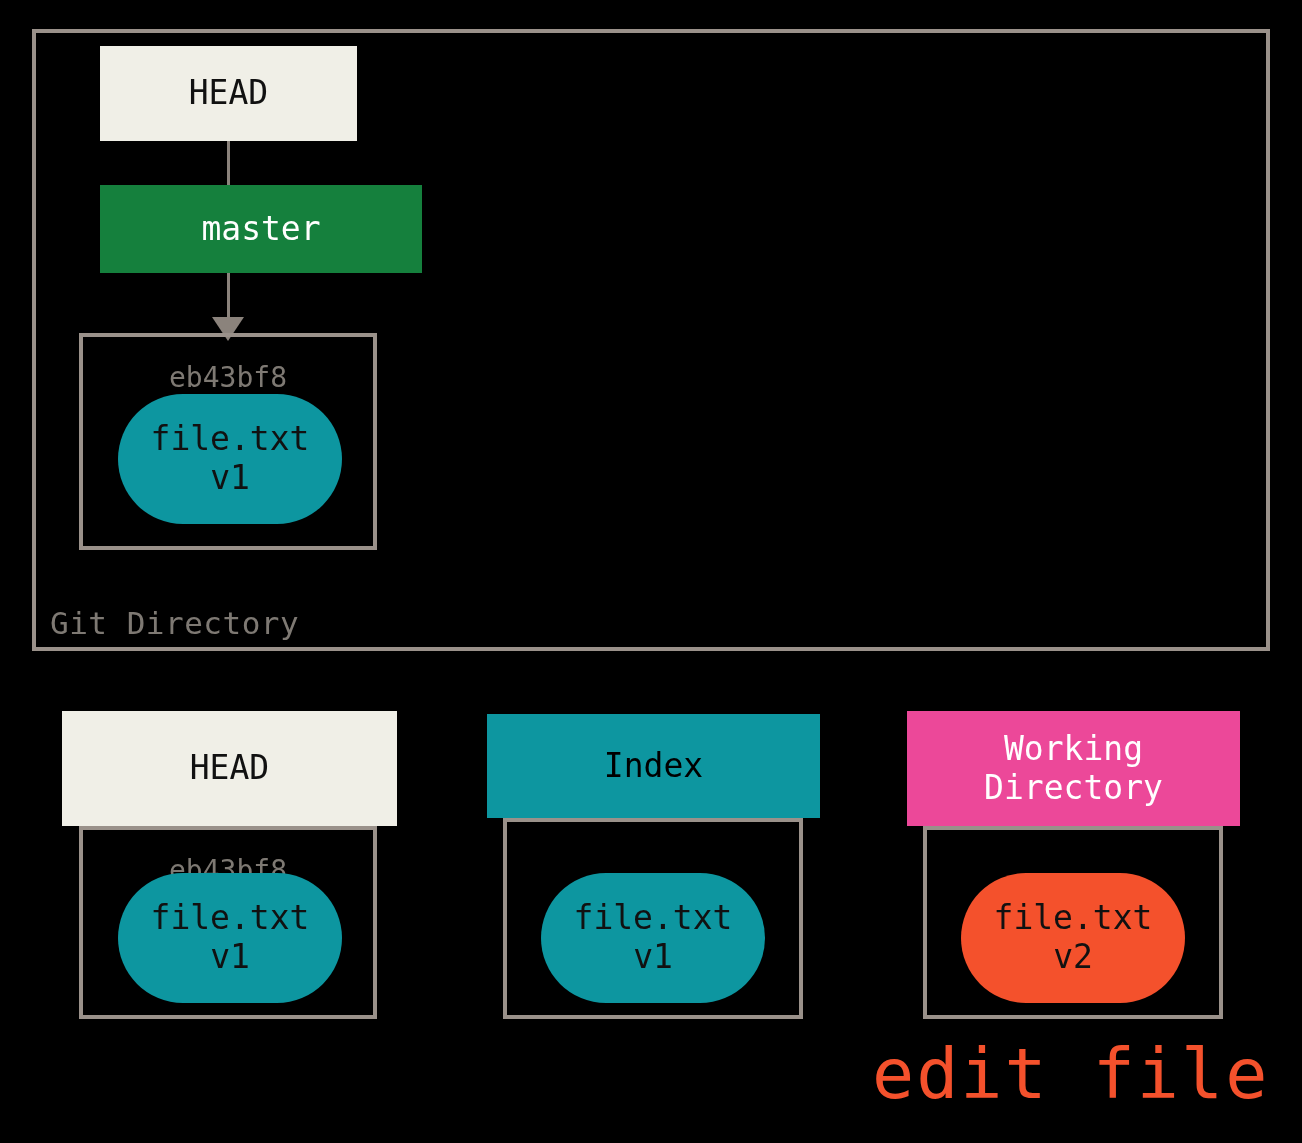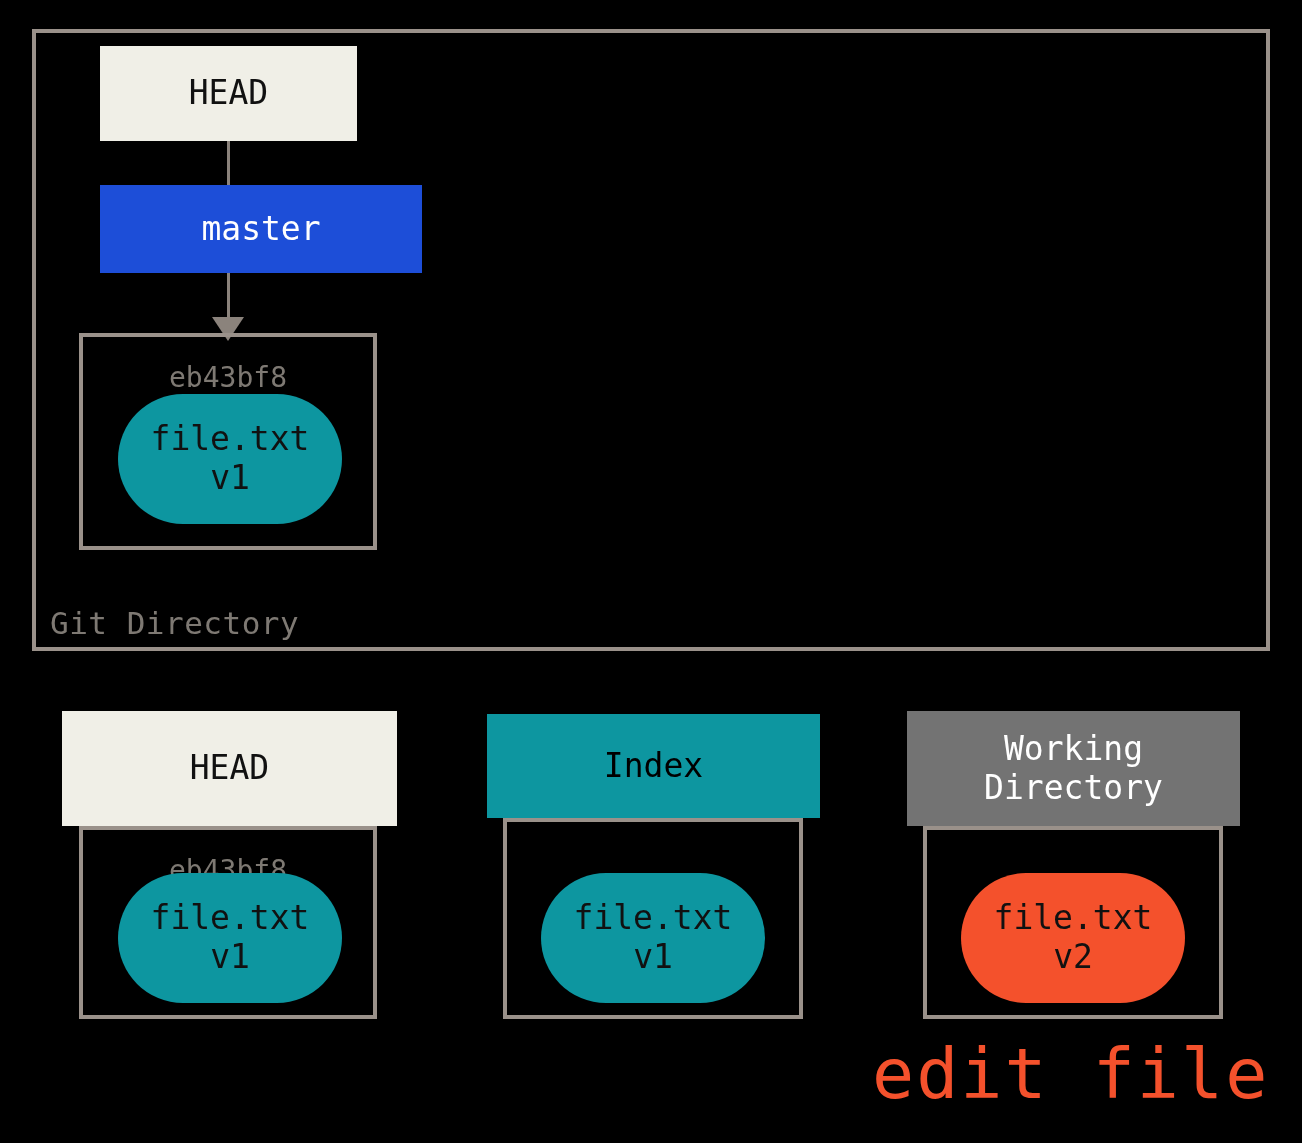--- a/index.html
+++ b/index.html
@@ -50,21 +50,21 @@
   #repo-head-box {
     left: 100px; top: 46px; width: 257px; height: 95px;
     background: #f0efe7;
     color: #111111;
     font-size: 33px;
   }
 
   
   #repo-master-box {
     left: 100px; top: 185px; width: 322px; height: 88px;
-    background: #1d4ed8;
+    background: #15803d;
     color: #ffffff;
     font-size: 33px;
   }
 
   
   .connector {
     background: #8b837c;
     width: 3px;
   }
   #conn-head-master { left: 227px; top: 141px; height: 44px; }
@@ -113,21 +113,21 @@
   .area-header {
     display: flex;
     align-items: center;
     justify-content: center;
     text-align: center;
     font-size: 33px;
     line-height: 1.18;
   }
   .header-cream { background: #f0efe7; color: #111111; }
   .header-teal  { background: #0d96a0; color: #000000; }
-  .header-orange{ background: #737373; color: #ffffff; }
+  .header-orange{ background: #ec4899; color: #ffffff; }
 
   
   #bottom-head-header { left: 62px; top: 711px; width: 335px; height: 115px; }
   #bottom-head-box    { left: 79px; top: 826px; width: 298px; height: 193px; }
   #bottom-head-blob   { left: 118px; top: 873px; width: 224px; height: 130px; }
 
   
   #index-header { left: 487px; top: 714px; width: 333px; height: 104px; }
   #index-box    { left: 503px; top: 818px; width: 300px; height: 201px; }
   #index-blob   { left: 541px; top: 873px; width: 224px; height: 130px; }

